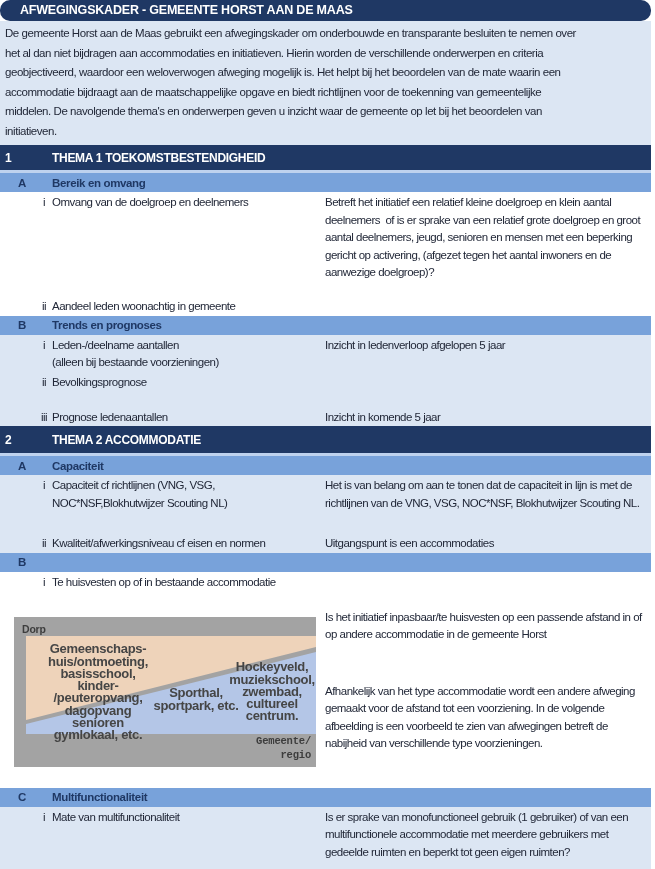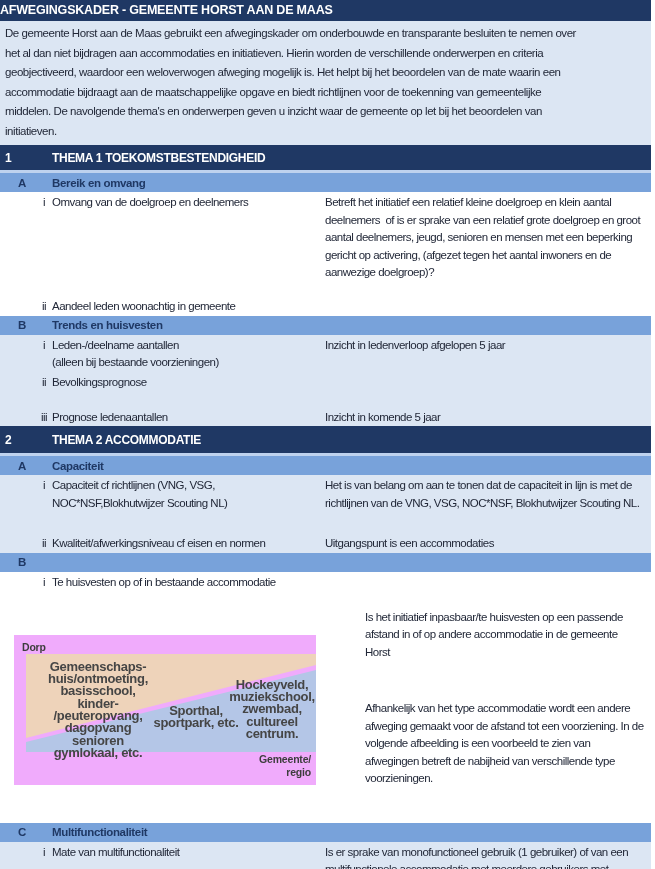--- a/index.html
+++ b/index.html
@@ -11,22 +11,23 @@
   }
   
   .titlebar{
     background:#1f3864;
     color:#ffffff;
     font-weight:bold;
     font-size:12.5px;
     letter-spacing:-0.2px;
     line-height:21px;
     height:21px;
-    padding-left:0;
+    padding-left:20px;
     overflow:hidden;
+    border-radius:10px;
   }
   
   .intro{
     background:#dce6f3;
     font-size:11.5px;
     letter-spacing:-0.45px;
     line-height:19.5px;
     padding:3px 66px 4px 5px;
   }
   
@@ -70,48 +71,48 @@
   .bg-blue{background:#dce6f3;}
   .roman{text-align:center;}
   .label{white-space:pre-line;}
   .desc{white-space:pre-wrap;padding-right:6px;}
   .mh-104{min-height:102px;}
   .mh-19{min-height:17px;}
   .mh-35{min-height:33px;}
   .mh-58{min-height:56px;}
   .mh-78{min-height:76px;}
   .mh-2bi{min-height:176px;}
-  .row-2bi .desc{grid-column:4;grid-row:1 / 3;margin-left:40px;}
+  .row-2bi .desc{grid-column:4;grid-row:1 / 3;}
   .row-2bi .diagram-wrap{grid-column:1 / 4;grid-row:2;margin:6px 0 0 14px;}
   .desc .para2{margin-top:4px;}
   
   .diagram{
     position:relative;
     width:302px;height:150px;
-    background:#f0abfc;
+    background:#a3a3a3;
   }
   .diagram svg{position:absolute;left:0;top:0;}
   .dg-label{
     position:absolute;
     font-size:13px;
     line-height:12.3px;
     font-weight:600;
     letter-spacing:-0.3px;
     color:#454545;
     text-align:center;
     white-space:pre-line;
   }
   .dg-dorp{
     position:absolute;left:8px;top:4px;
     font-size:10.5px;font-weight:600;color:#3d3d3d;letter-spacing:-0.2px;
   }
   .dg-corner{
     position:absolute;right:5px;top:118px;
     font-size:10.5px;line-height:13.5px;font-weight:600;color:#3d3d3d;
-    text-align:right;white-space:pre-line;letter-spacing:-0.2px;
+    text-align:right;white-space:pre-line;letter-spacing:-0.2px;font-family:Liberation Mono, monospace;
   }
   .dg-t1{left:9px;top:26px;width:150px;}
   .dg-t2{left:112px;top:70px;width:140px;}
   .dg-t3{left:198px;top:44px;width:120px;}
 </style>
 </head>
 <body>
 
 <div class="page">
 
@@ -138,21 +139,21 @@
 
   <div class="item-row bg-white mh-19">
     <div></div>
     <div class="roman">ii</div>
     <div class="label">Aandeel leden woonachtig in gemeente</div>
     <div class="desc"></div>
   </div>
 
   <div class="sub-row">
     <div>B</div>
-    <div>Trends en huisvesten</div>
+    <div>Trends en prognoses</div>
   </div>
 
   <div class="item-row bg-blue mh-35">
     <div></div>
     <div class="roman">i</div>
     <div class="label">Leden-/deelname aantallen
 (alleen bij bestaande voorzieningen)</div>
     <div class="desc">Inzicht in ledenverloop afgelopen 5 jaar</div>
   </div>
 

